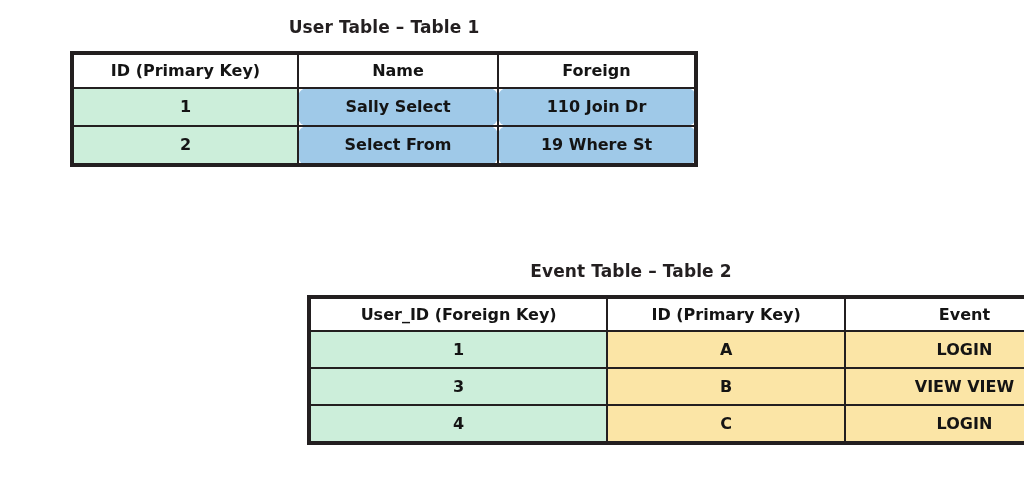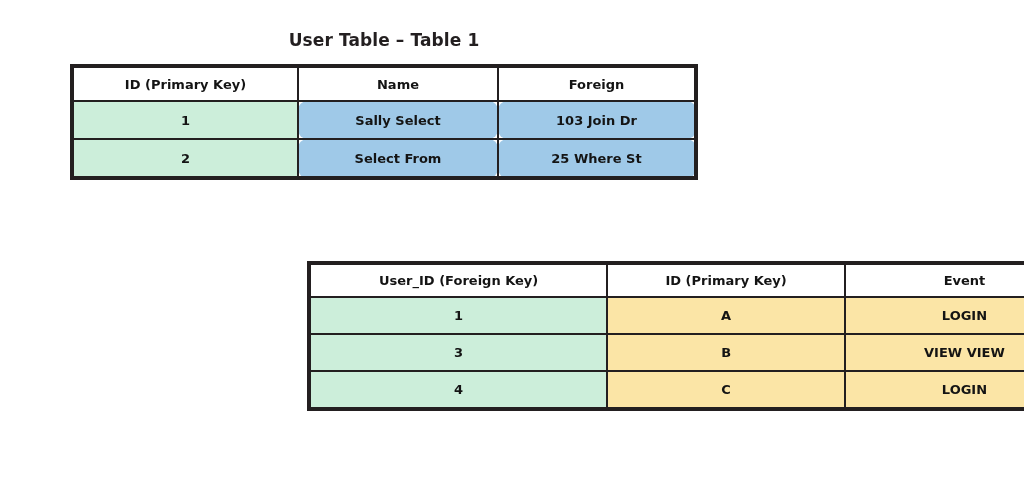--- a/index.html
+++ b/index.html
@@ -40,21 +40,21 @@
     table-layout: fixed;
     border: 4px solid #231f20;
     background: #ffffff;
   }
 
   .db-table td,
   .db-table th {
     border: 2px solid #231f20;
     text-align: center;
     vertical-align: middle;
-    font-size: 13px;
+    font-size: 16px;
     font-weight: bold;
     color: #141414;
     padding: 0;
     line-height: 1;
     white-space: nowrap;
   }
 
   .db-table th {
     background: #ffffff;
     font-weight: bold;
@@ -62,21 +62,21 @@
 
   
   .fill-green  { background: #cceeda; }
   .fill-blue   { background: #9fc9e8; border-radius: 9px; }
   .fill-yellow { background: #fbe5a6; }
   .fill-white  { background: #ffffff; }
 
   
   #user-table-block {
     left: 70px;
-    top: 30px;
+    top: 17px;
   }
   #user-table-block .table-title {
     width: 628px;
     margin: 0 0 14px 0;
   }
   #user-table {
     width: 628px;
   }
   #user-table .col-id      { width: 226px; }
   #user-table .col-name    { width: 200px; }
@@ -121,33 +121,34 @@
         <tr>
           <th class="fill-white">ID (Primary Key)</th>
           <th class="fill-white">Name</th>
           <th class="fill-white">Foreign</th>
         </tr>
       </thead>
       <tbody>
         <tr>
           <td class="fill-green">1</td>
           <td class="fill-blue">Sally Select</td>
-          <td class="fill-blue">103 Join Dr</td>
+          <td class="fill-blue">110 Join Dr</td>
         </tr>
         <tr>
           <td class="fill-green">2</td>
           <td class="fill-blue">Select From</td>
-          <td class="fill-blue">25 Where St</td>
+          <td class="fill-blue">19 Where St</td>
         </tr>
       </tbody>
     </table>
   </div>
 
   <div class="table-block" id="event-table-block">
 
+    <div class="table-title">Event Table – Table 2</div>
 
     <table class="db-table" id="event-table">
       <colgroup>
         <col class="col-userid">
         <col class="col-pk">
         <col class="col-action">
       </colgroup>
       <thead>
         <tr>
           <th class="fill-white">User_ID (Foreign Key)</th>

